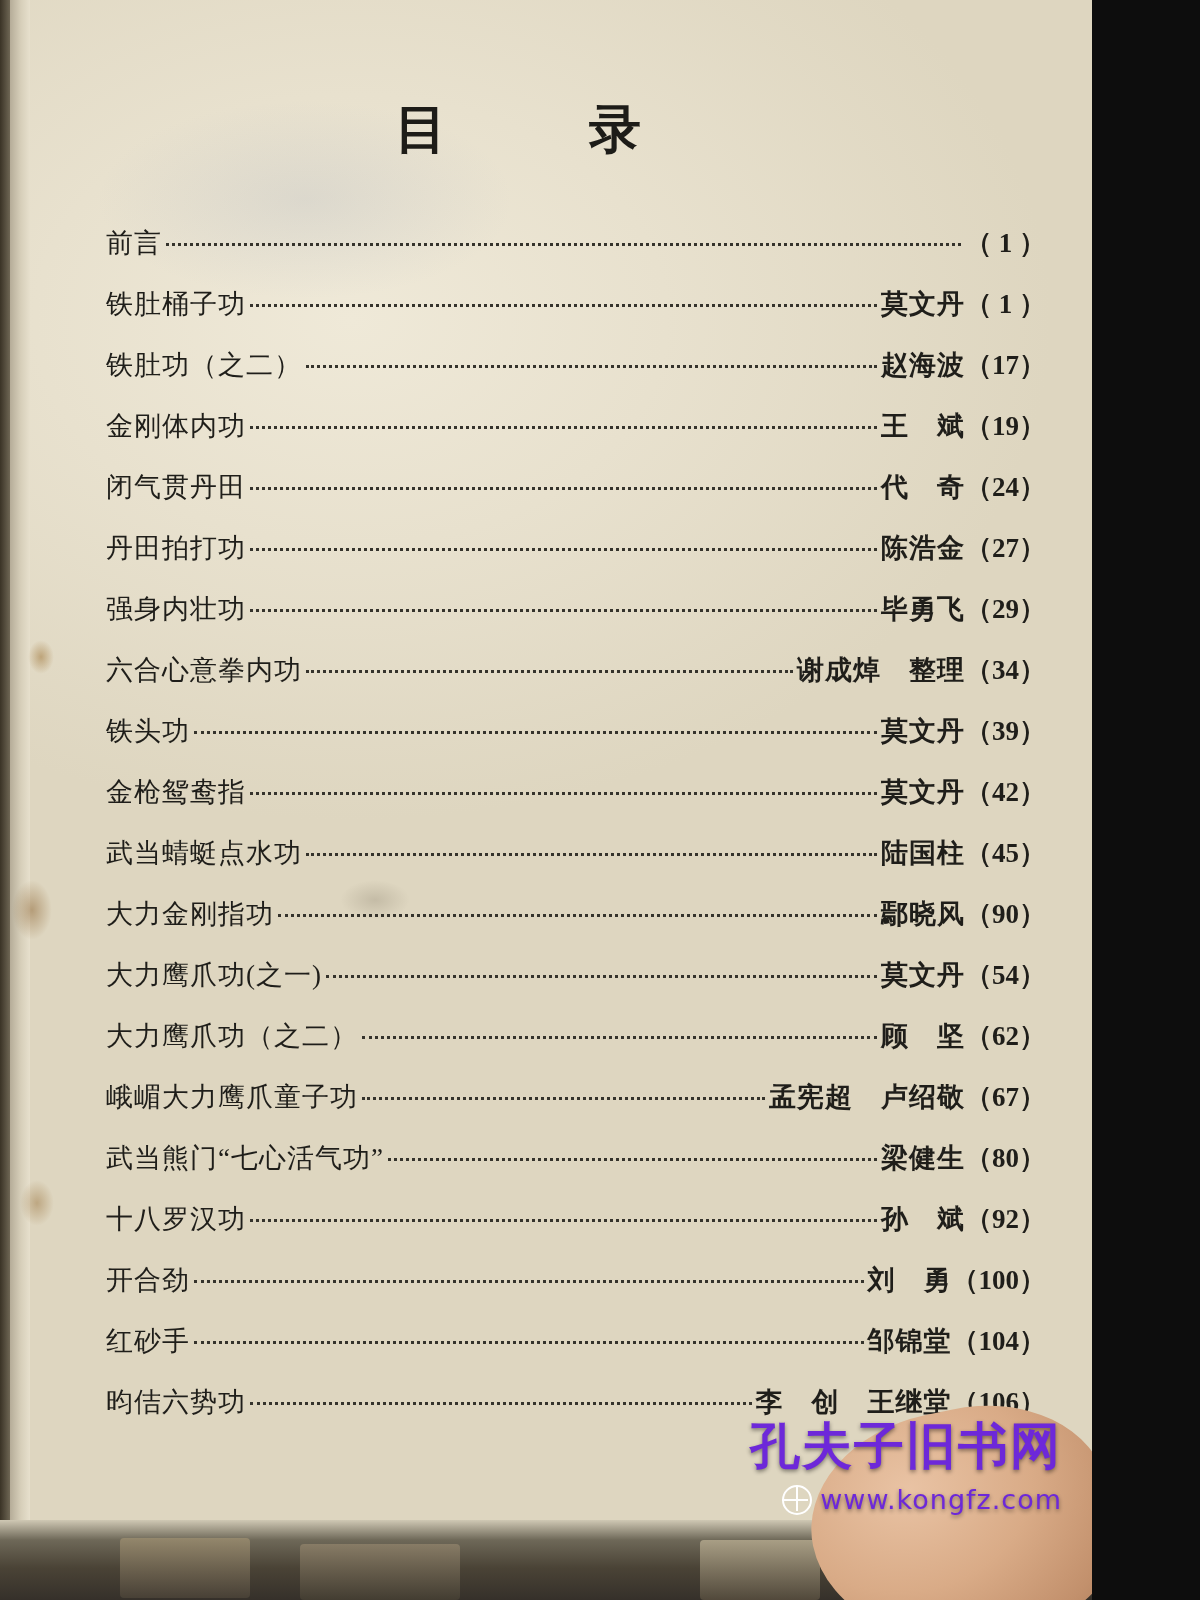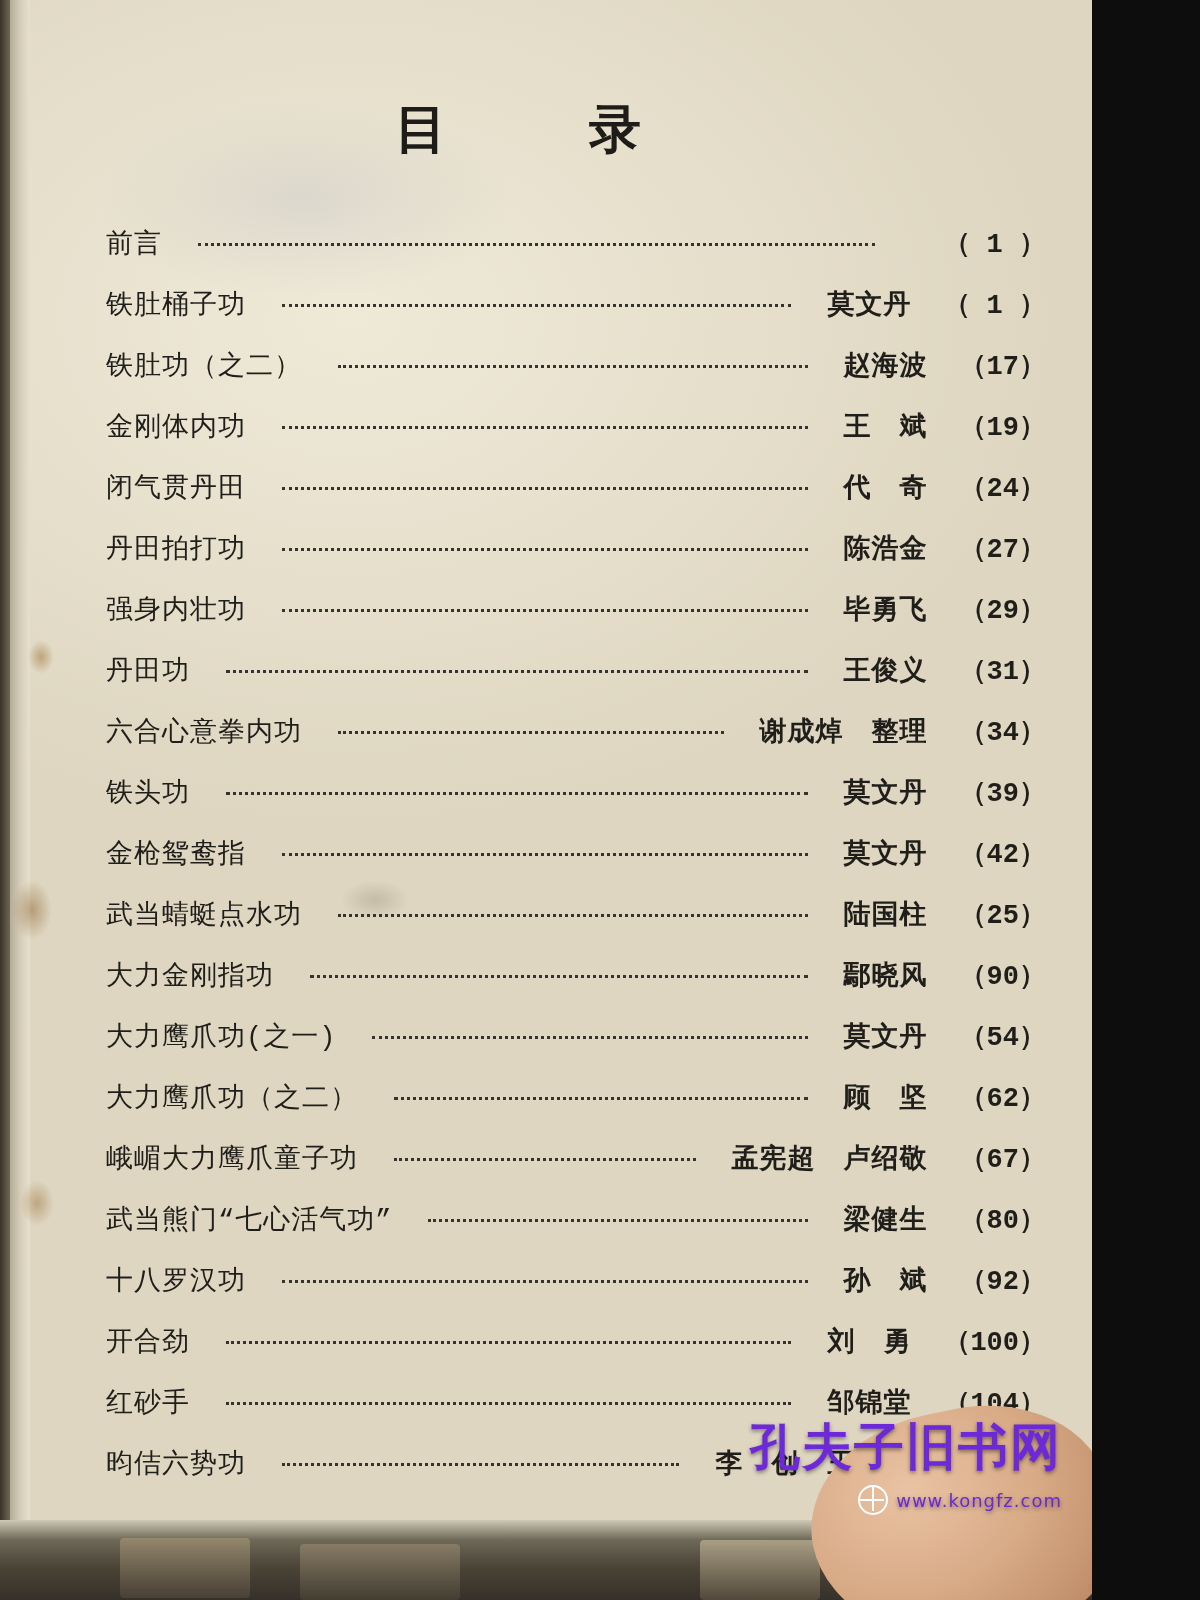--- a/index.html
+++ b/index.html
@@ -125,22 +125,21 @@
     left: 88px;
     top: 225px;
     width: 940px;
   }
   .toc-row {
     display: flex;
     align-items: baseline;
     height: 61px;
     font-size: 27px;
     color: #1f1e1a;
-    font-family: Liberation Mono, monospace;
-    gap: 32px;
+    font-family: Liberation Serif, serif;
   }
   .toc-title {
     white-space: nowrap;
     letter-spacing: 1px;
   }
   .dots {
     flex: 1 1 auto;
     margin: 0 4px;
     position: relative;
     top: -6px;
@@ -179,21 +178,21 @@
     pointer-events: none;
   }
   .watermark .wm-main {
     font-size: 50px;
     font-weight: 700;
     letter-spacing: 2px;
     font-family: "DejaVu Sans", sans-serif;
   }
   .watermark .wm-sub {
     margin-top: 4px;
-    font-size: 18px;
+    font-size: 27px;
     letter-spacing: 1px;
     display: flex;
     align-items: center;
     justify-content: flex-end;
     gap: 8px;
   }
   .globe {
     display: inline-block;
     width: 26px; height: 26px;
     border-radius: 50%;
@@ -273,26 +272,20 @@
           <span class="toc-author">陈浩金</span>
           <span class="toc-page">（27）</span>
         </div>
         <div class="toc-row">
           <span class="toc-title">强身内壮功</span>
           <span class="dots"></span>
           <span class="toc-author">毕勇飞</span>
           <span class="toc-page">（29）</span>
         </div>
         <div class="toc-row">
-          <span class="toc-title">丹田功</span>
-          <span class="dots"></span>
-          <span class="toc-author">王俊义</span>
-          <span class="toc-page">（31）</span>
-        </div>
-        <div class="toc-row">
           <span class="toc-title">六合心意拳内功</span>
           <span class="dots"></span>
           <span class="toc-author">谢成焯　整理</span>
           <span class="toc-page">（34）</span>
         </div>
         <div class="toc-row">
           <span class="toc-title">铁头功</span>
           <span class="dots"></span>
           <span class="toc-author">莫文丹</span>
           <span class="toc-page">（39）</span>
@@ -300,21 +293,21 @@
         <div class="toc-row">
           <span class="toc-title">金枪鸳鸯指</span>
           <span class="dots"></span>
           <span class="toc-author">莫文丹</span>
           <span class="toc-page">（42）</span>
         </div>
         <div class="toc-row">
           <span class="toc-title">武当蜻蜓点水功</span>
           <span class="dots"></span>
           <span class="toc-author">陆国柱</span>
-          <span class="toc-page">（25）</span>
+          <span class="toc-page">（45）</span>
         </div>
         <div class="toc-row">
           <span class="toc-title">大力金刚指功</span>
           <span class="dots"></span>
           <span class="toc-author">鄢晓风</span>
           <span class="toc-page">（90）</span>
         </div>
         <div class="toc-row">
           <span class="toc-title">大力鹰爪功(之一)</span>
           <span class="dots"></span>

